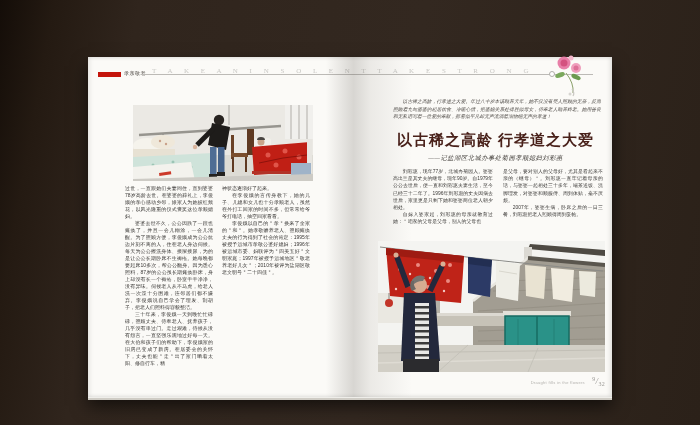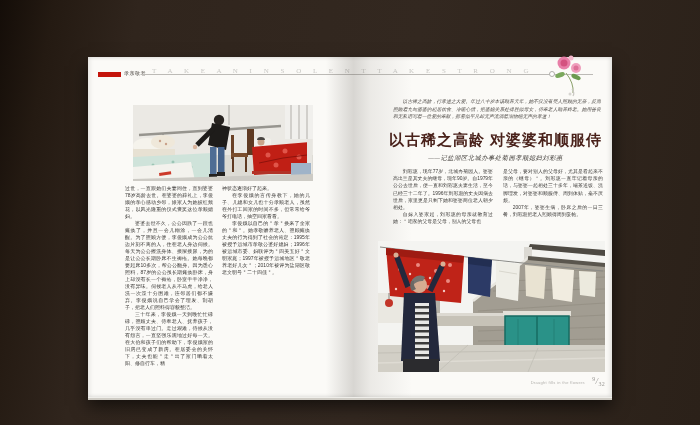--- a/index.html
+++ b/index.html
@@ -136,21 +136,21 @@
     <p>婆婆去世不久，公公因跌了一跤也瘫痪了，并且一会儿糊涂，一会儿清醒。为了照顾方便，李俊娥成为公公炕边片刻不离的人，住在老人身边伺候。每天为公公擦洗身体、接屎接尿，为的是让公公长期卧床不生褥疮。她每晚都要起床10多次，帮公公翻身。因为悉心照料，87岁的公公虽长期瘫痪卧床，身上却没有长一个褥疮，卧室干干净净，没有异味。伺候老人从不马虎，给老人洗一次澡十分困难，连邻居们都不嫌弃。李俊娥说自己学会了理发、刮胡子，把老人们照料得容貌整洁。</p>
     <p>三十年来，李俊娥一天到晚忙忙碌碌，照顾丈夫、侍奉老人、抚养孩子，几乎没有串过门。走过艰难，侍候从没有怨言，一直坚强乐观地过好每一天。在大伯和孩子们的帮助下，李俊娥家的旧房已变成了新房。在居委会的关怀下，丈夫也能＂走＂出了家门晒着太阳、修自行车，精</p>
   </div>
   <div class="lcol" id="lcol2">
     <p class="noind">神状态逐渐好了起来。</p>
     <p>在李俊娥的言传身教下，她的儿子、儿媳和女儿也十分孝顺老人，虽然在外打工回家的时间不多，但常常给爷爷打电话，抽空回家看看。</p>
     <p>李俊娥以自己的＂孝＂换来了全家的＂和＂。她孝敬赡养老人、照顾瘫痪丈夫的行为得到了社会的肯定：1995年被授予运城市孝敬公婆好媳妇；1996年被运城市委、妇联评为＂四美五好＂文明家庭；1997年被授予运城地区＂敬老养老好儿女＂；2010年被评为盐湖区敬老文明号＂二十四佳＂。</p>
   </div>
 
   <div id="intro">以古稀之高龄，行孝道之大爱。年过八十岁本该颐养天年，她不仅没有受人照顾的无奈，反而照顾着九旬婆婆的起居饮食、冷暖心情，把婆媳关系处得胜似母女，侍奉老人颐养终老。她用善良和无私谱写着一世爱的奉献，那看似平凡却无声流淌着润物细无声的孝道！</div>
-  <div id="title">以古稀之高龄 对婆婆和顺服侍</div>
+  <div id="title">以古稀之高龄 行孝道之大爱</div>
   <div id="subtitle">——记盐湖区北城办事处菊园孝顺媳妇刘彩惠</div>
 
   <div class="rcol" id="rcol1">
     <p>刘彩惠，现年77岁，北城办菊园人。婆婆高出兰是其丈夫的继母，现年90岁。自1979年公公去世后，便一直和刘彩惠夫妻生活，至今已经三十二年了。1996年刘彩惠的丈夫因病去世后，家里更是只剩下她和婆婆两位老人朝夕相处。</p>
     <p>自嫁入婆家起，刘彩惠的母亲就教育过她：＂咱家的父母是父母，别人的父母也</p>
   </div>
   <div class="rcol" id="rcol2">
     <p class="noind">是父母，要对别人的父母好，尤其是看起来不亲的（继母）＂。刘彩惠一直牢记着母亲的话，与婆婆一起相处三十多年，端茶送饭、洗脚理发，对婆婆和顺服侍、周到体贴，毫不厌烦。</p>
     <p>2007年，婆婆生病，卧床之后的一日三餐，刘彩惠把老人照顾得周到妥帖。</p>
   </div>

